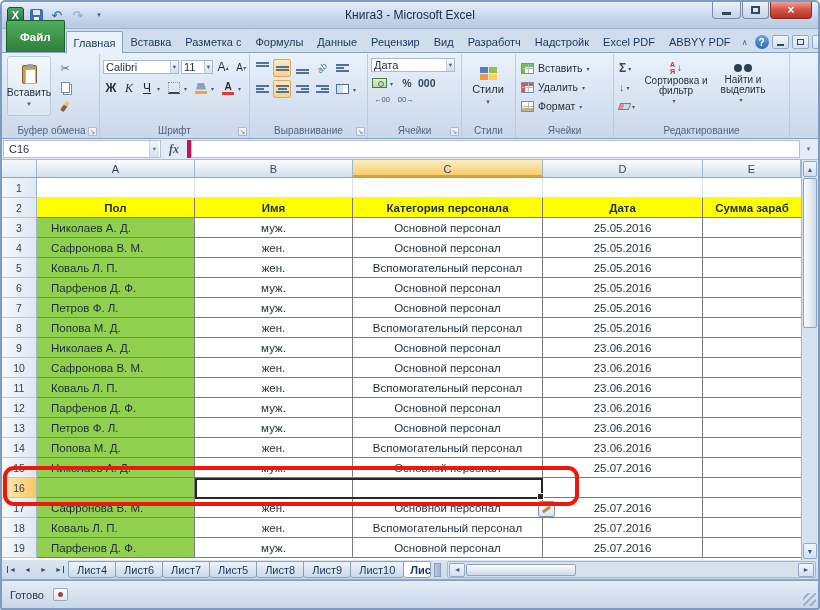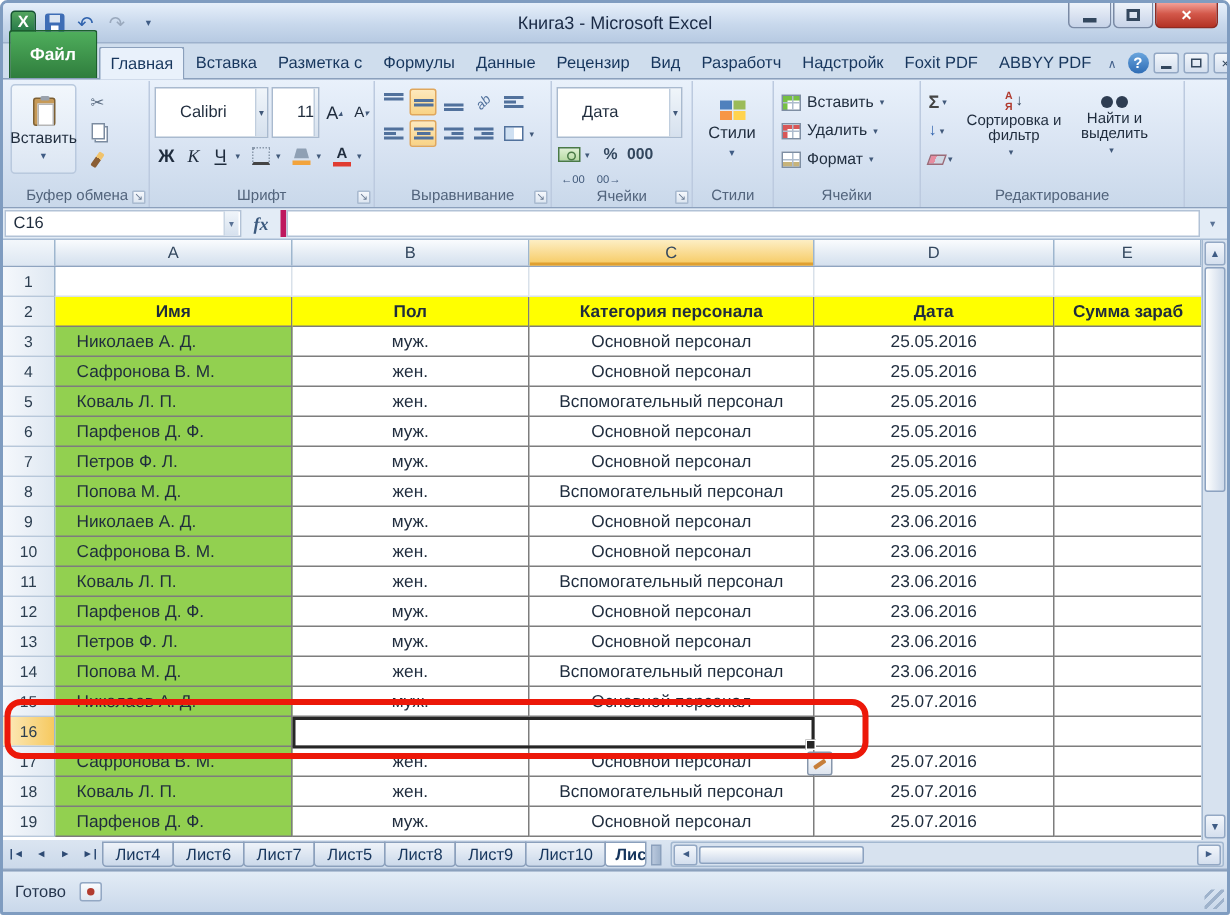--- a/index.html
+++ b/index.html
@@ -59,21 +59,21 @@
   .ic-clipboard{width:15px;height:19px;background:#c69a58;border:1px solid #7d6034;border-radius:2px;position:relative;display:block;}
   .ic-clipboard::before{content:"";position:absolute;left:2px;top:3px;width:9px;height:13px;background:#fff;border:1px solid #b6b6b6;}
   .ic-clipboard::after{content:"";position:absolute;left:4px;top:-2px;width:6px;height:3px;background:#9aa2ad;border-radius:1px;}
   .clip-col{display:flex;flex-direction:column;gap:1px;margin-left:3px;padding-top:3px;}
   .sbtn2{width:22px;height:18px;display:flex;align-items:center;justify-content:center;border-radius:2px;}
   .cuticon{font-size:11px;color:#5a6b80;}
   .ic-copy{width:9px;height:11px;background:#fff;border:1px solid #7b8ba0;box-shadow:2px 2px 0 -1px #fff,2px 2px 0 0 #7b8ba0;display:block;}
   .ic-painter{width:4px;height:11px;background:linear-gradient(#f0c36d 40%,#8b5e34 40%);transform:rotate(35deg);border-radius:1px;display:block;}
   .fg{display:flex;flex-direction:column;gap:3px;padding-top:2px;}
   .fg-row{display:flex;align-items:center;gap:2px;}
-  .combo{height:34px;background:#fff;border:1px solid #a9bacf;display:flex;align-items:center;justify-content:space-between;padding-left:16px;font-size:11px;overflow:hidden;}
+  .combo{height:14px;background:#fff;border:1px solid #a9bacf;display:flex;align-items:center;justify-content:space-between;padding-left:2px;font-size:11px;overflow:hidden;}
   .carr{font-size:6.5px;color:#41597a;background:linear-gradient(#f0f5fa,#d6e1ee);border-left:1px solid #c0cede;height:100%;display:flex;align-items:center;padding:0 2px;}
   .fbtn{height:18px;min-width:16px;padding:0 1px;display:flex;align-items:center;justify-content:center;font-size:12px;border-radius:2px;color:#1f2c3d;}
   .fbtn.bold{font-weight:bold;}
   .fbtn.italic{font-style:italic;font-family:"Liberation Serif",serif;}
   .fbtn.underline{text-decoration:underline;}
   .tiny{font-size:6px;color:#41597a;}
   .tinyarr{font-size:6px;color:#41597a;width:7px;}
   .ic-borders{width:12px;height:12px;border:1px dotted #8a99ac;border-bottom:2px solid #444;display:block;}
   .colstack{display:flex;flex-direction:column;align-items:center;gap:1px;font-size:10px;font-weight:bold;line-height:9px;}
   .ic-bucket{width:10px;height:7px;background:#8fa0b4;clip-path:polygon(20% 0,80% 0,100% 100%,0 100%);display:block;}
@@ -239,21 +239,21 @@
     <span class="rtabs">
         <span class="rtab active">Главная</span>
         <span class="rtab">Вставка</span>
         <span class="rtab">Разметка с</span>
         <span class="rtab">Формулы</span>
         <span class="rtab">Данные</span>
         <span class="rtab">Рецензир</span>
         <span class="rtab">Вид</span>
         <span class="rtab">Разработч</span>
         <span class="rtab">Надстройк</span>
-        <span class="rtab">Foxit PDF</span>
+        <span class="rtab">Excel PDF</span>
         <span class="rtab">ABBYY PDF</span>
       </span>
     <span class="ts-right">
       <span class="tsbtn">∧</span>
       <span class="helpbtn">?</span>
       <span class="wsmall">
           <i class="bar"></i>
         </span>
       <span class="wsmall">
           <i class="box"></i>
@@ -541,22 +541,22 @@
           <div class="grow">
     <div class="rh">1</div>
     <div class="cell ca"></div>
     <div class="cell cb"></div>
     <div class="cell cc"></div>
     <div class="cell cd"></div>
     <div class="cell ce"></div>
   </div>
           <div class="grow hdr tbl">
     <div class="rh">2</div>
+    <div class="cell cb">Пол</div>
     <div class="cell ca">Имя</div>
-    <div class="cell cb">Пол</div>
     <div class="cell cc">Категория персонала</div>
     <div class="cell cd">Дата</div>
     <div class="cell ce">Сумма зараб</div>
   </div>
           <div class="grow tbl data">
     <div class="rh">3</div>
     <div class="cell ca">Николаев А. Д.</div>
     <div class="cell cb">муж.</div>
     <div class="cell cc">Основной персонал</div>
     <div class="cell cd">25.05.2016</div>

